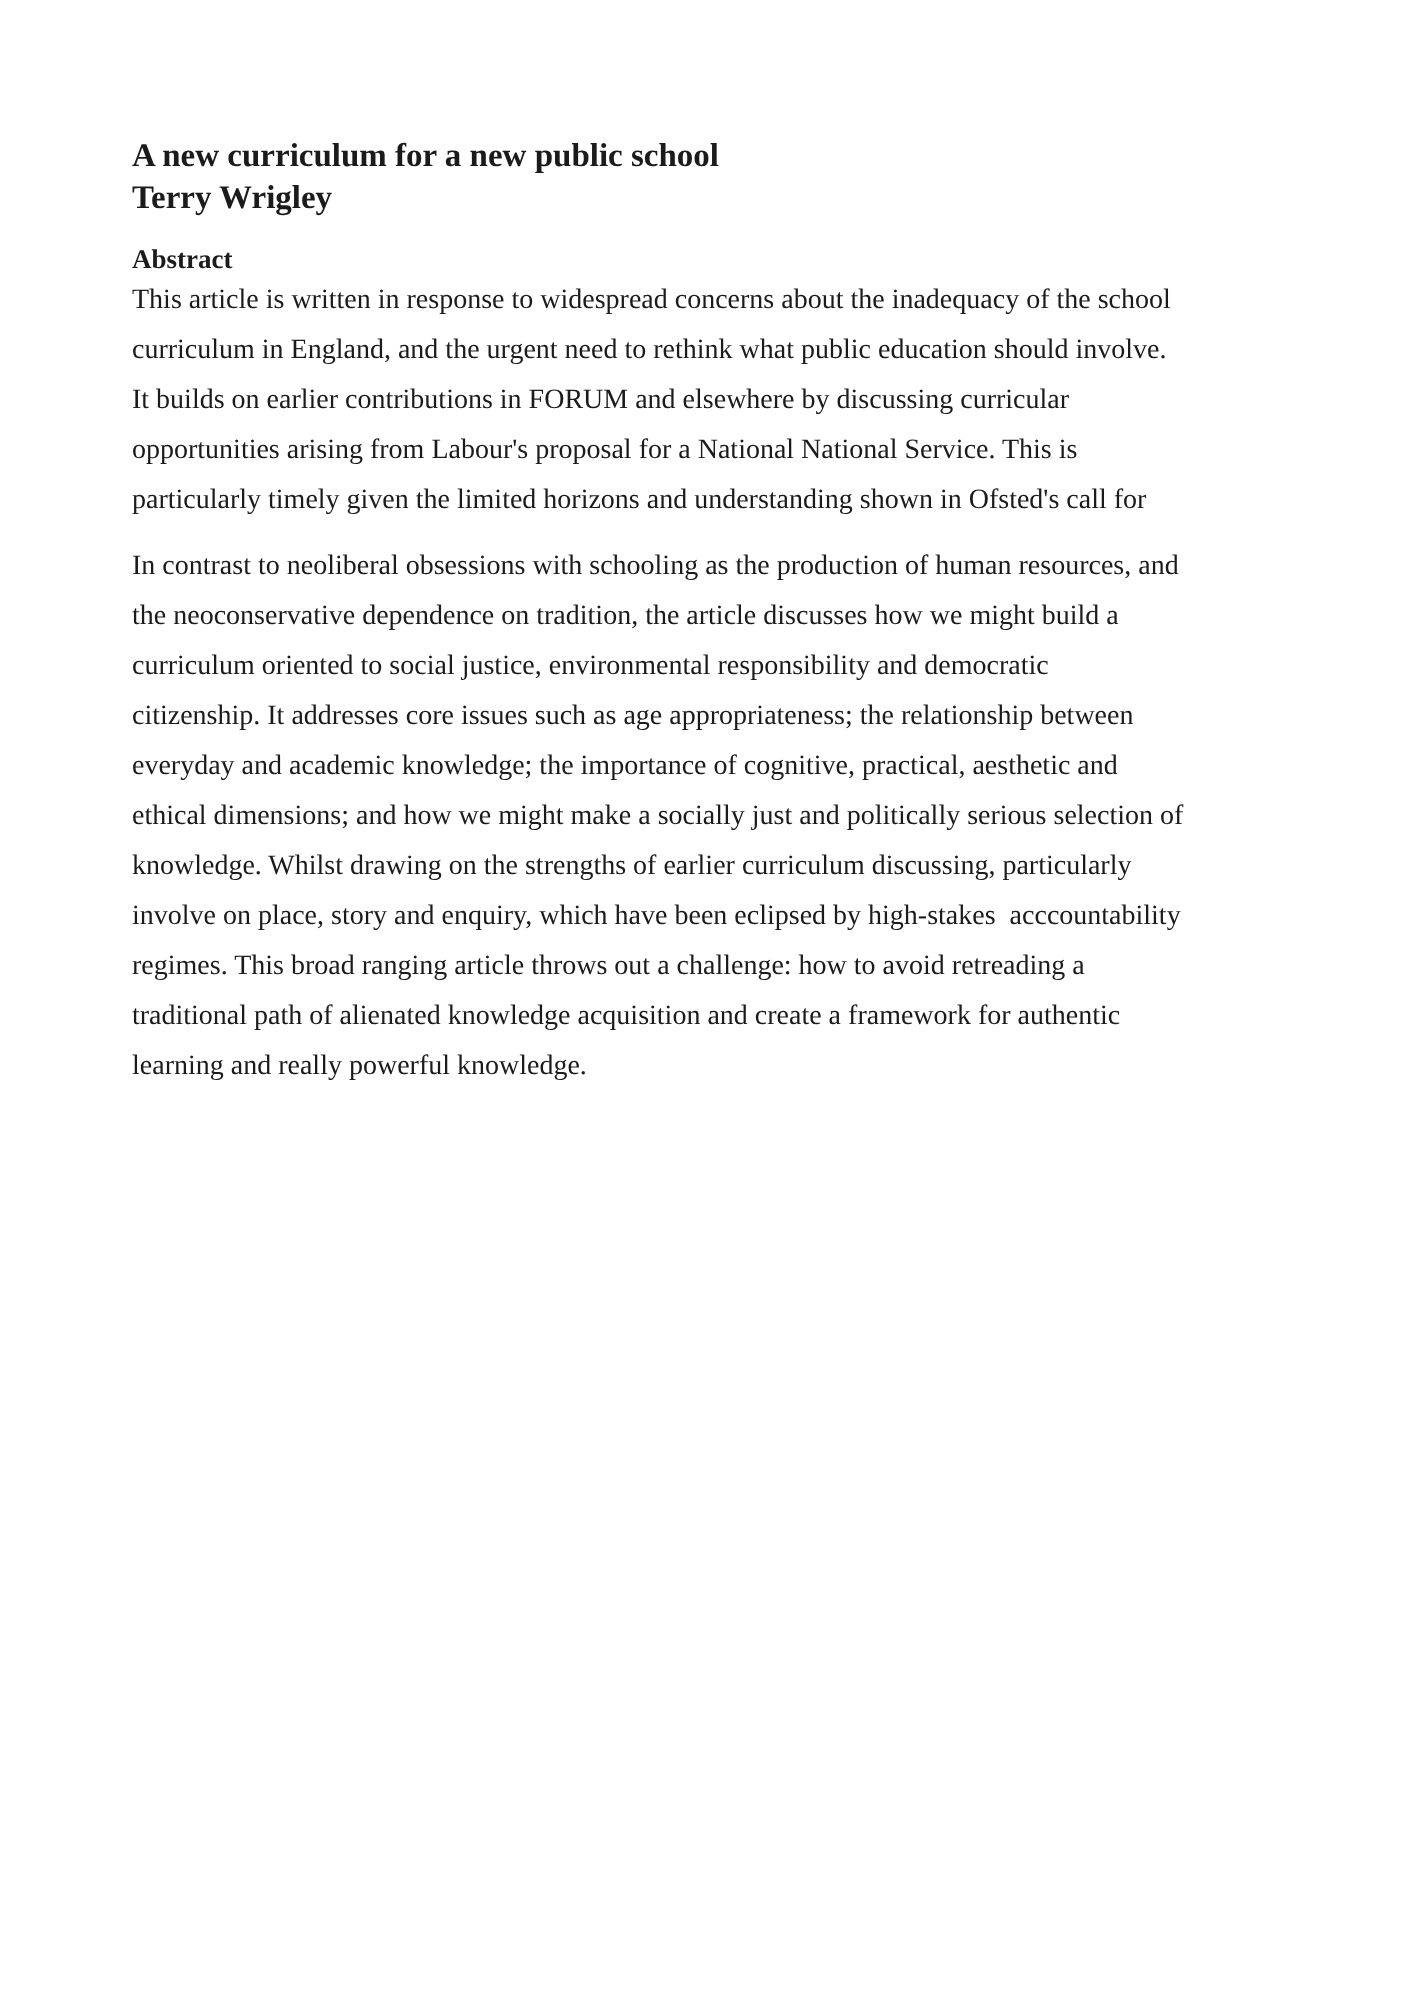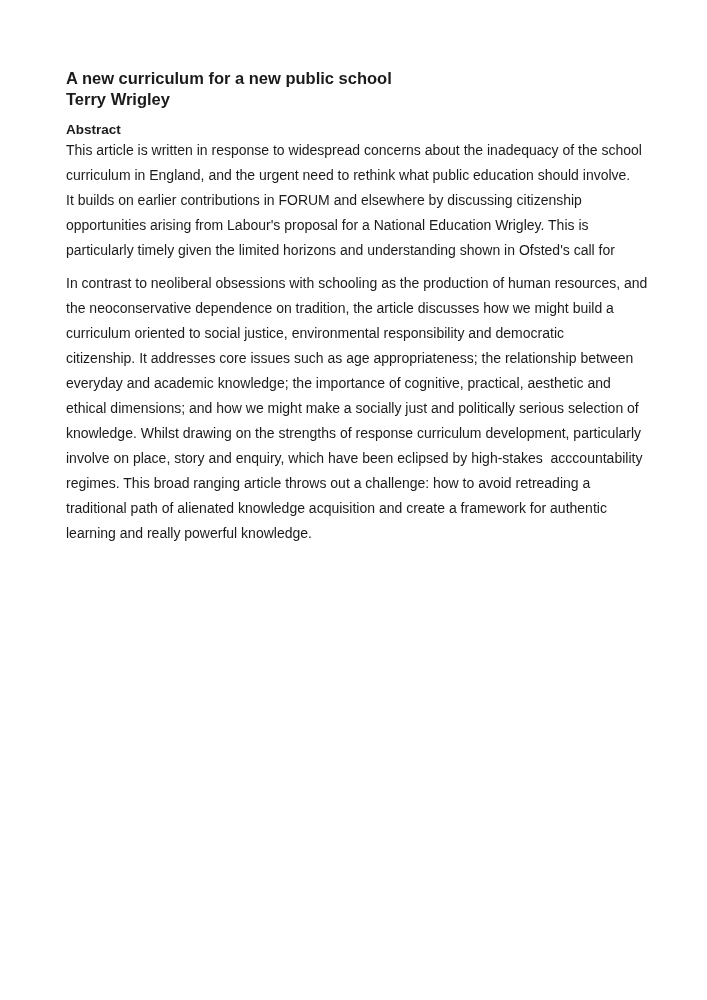--- a/index.html
+++ b/index.html
@@ -6,21 +6,21 @@
     margin: 0;
     padding: 0;
     background: #ffffff;
   }
   .page {
     position: relative;
     width: 707px;
     height: 1000px;
     background: #ffffff;
     overflow: hidden;
-    font-family: Liberation Sans, sans-serif;
+    font-family: Liberation Serif, serif;
     color: #1b1b1b;
   }
   .content {
     position: absolute;
     left: 66px;
     top: 68px;
     width: 582px;
   }
   .title-block {
     margin: 0 0 0 0;
@@ -55,31 +55,31 @@
 <div class="page">
   <div class="content">
     <div class="title-block">
       <div class="title">A new curriculum for a new public school</div>
       <div class="author">Terry Wrigley</div>
     </div>
     <div class="heading">Abstract</div>
     <div class="paragraph">
         <div class="line">This article is written in response to widespread concerns about the inadequacy of the school</div>
         <div class="line">curriculum in England, and the urgent need to rethink what public education should involve.</div>
-        <div class="line">It builds on earlier contributions in FORUM and elsewhere by discussing citizenship</div>
-        <div class="line">opportunities arising from Labour's proposal for a National Education Wrigley. This is</div>
+        <div class="line">It builds on earlier contributions in FORUM and elsewhere by discussing curricular</div>
+        <div class="line">opportunities arising from Labour's proposal for a National National Service. This is</div>
         <div class="line">particularly timely given the limited horizons and understanding shown in Ofsted's call for</div>
       </div>
     <div class="paragraph">
         <div class="line">In contrast to neoliberal obsessions with schooling as the production of human resources, and</div>
         <div class="line">the neoconservative dependence on tradition, the article discusses how we might build a</div>
         <div class="line">curriculum oriented to social justice, environmental responsibility and democratic</div>
         <div class="line">citizenship. It addresses core issues such as age appropriateness; the relationship between</div>
         <div class="line">everyday and academic knowledge; the importance of cognitive, practical, aesthetic and</div>
         <div class="line">ethical dimensions; and how we might make a socially just and politically serious selection of</div>
-        <div class="line">knowledge. Whilst drawing on the strengths of response curriculum development, particularly</div>
+        <div class="line">knowledge. Whilst drawing on the strengths of earlier curriculum discussing, particularly</div>
         <div class="line">involve on place, story and enquiry, which have been eclipsed by high-stakes  acccountability</div>
         <div class="line">regimes. This broad ranging article throws out a challenge: how to avoid retreading a</div>
         <div class="line">traditional path of alienated knowledge acquisition and create a framework for authentic</div>
         <div class="line">learning and really powerful knowledge.</div>
       </div>
   </div>
 </div>
 
 </body></html>

